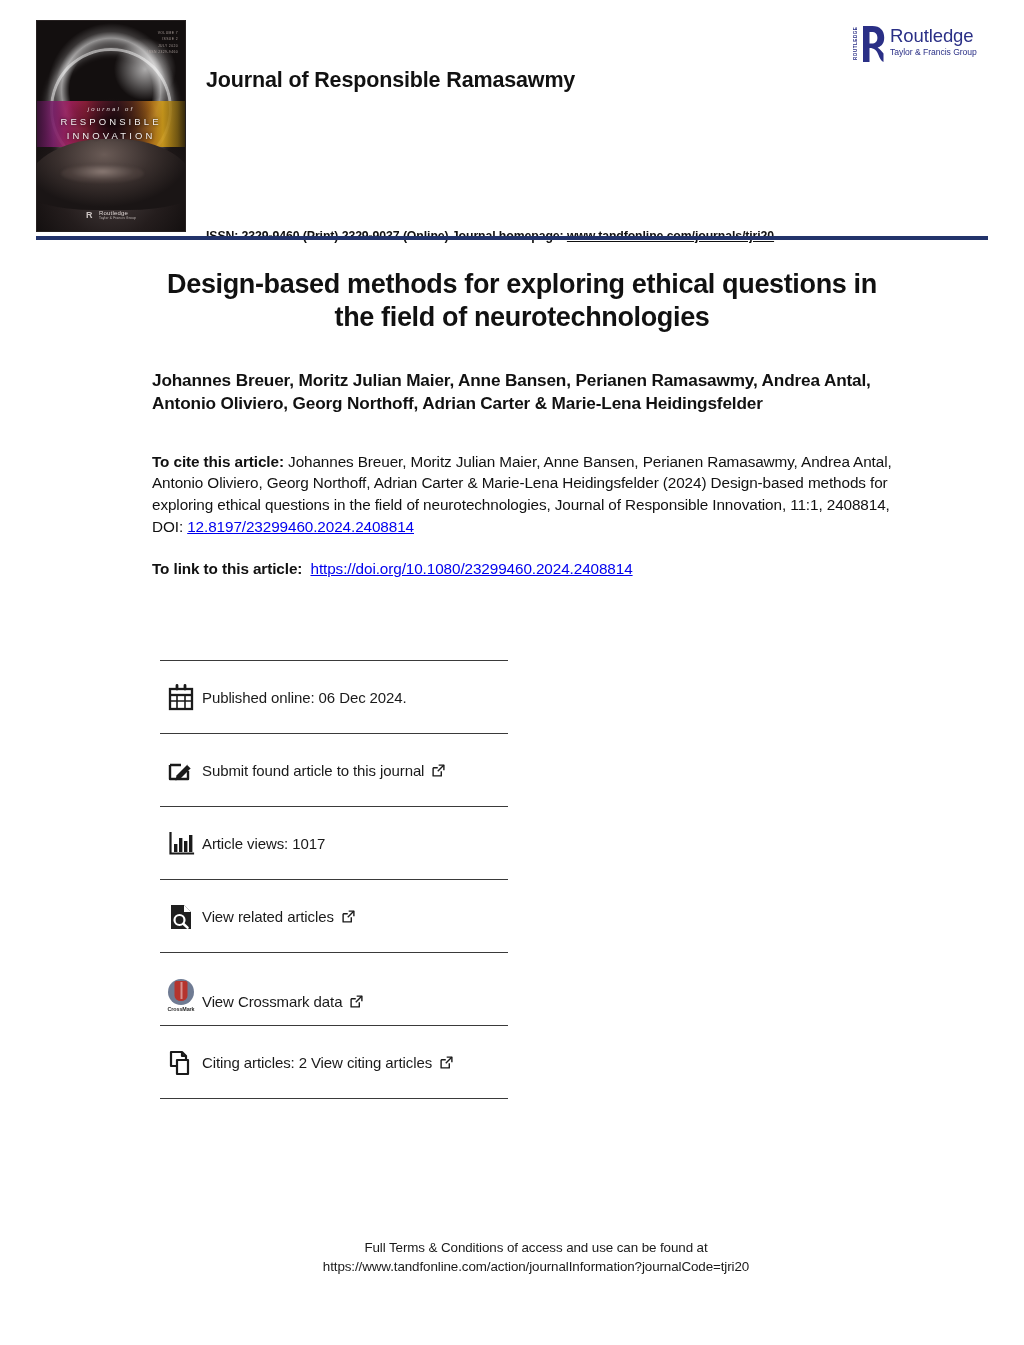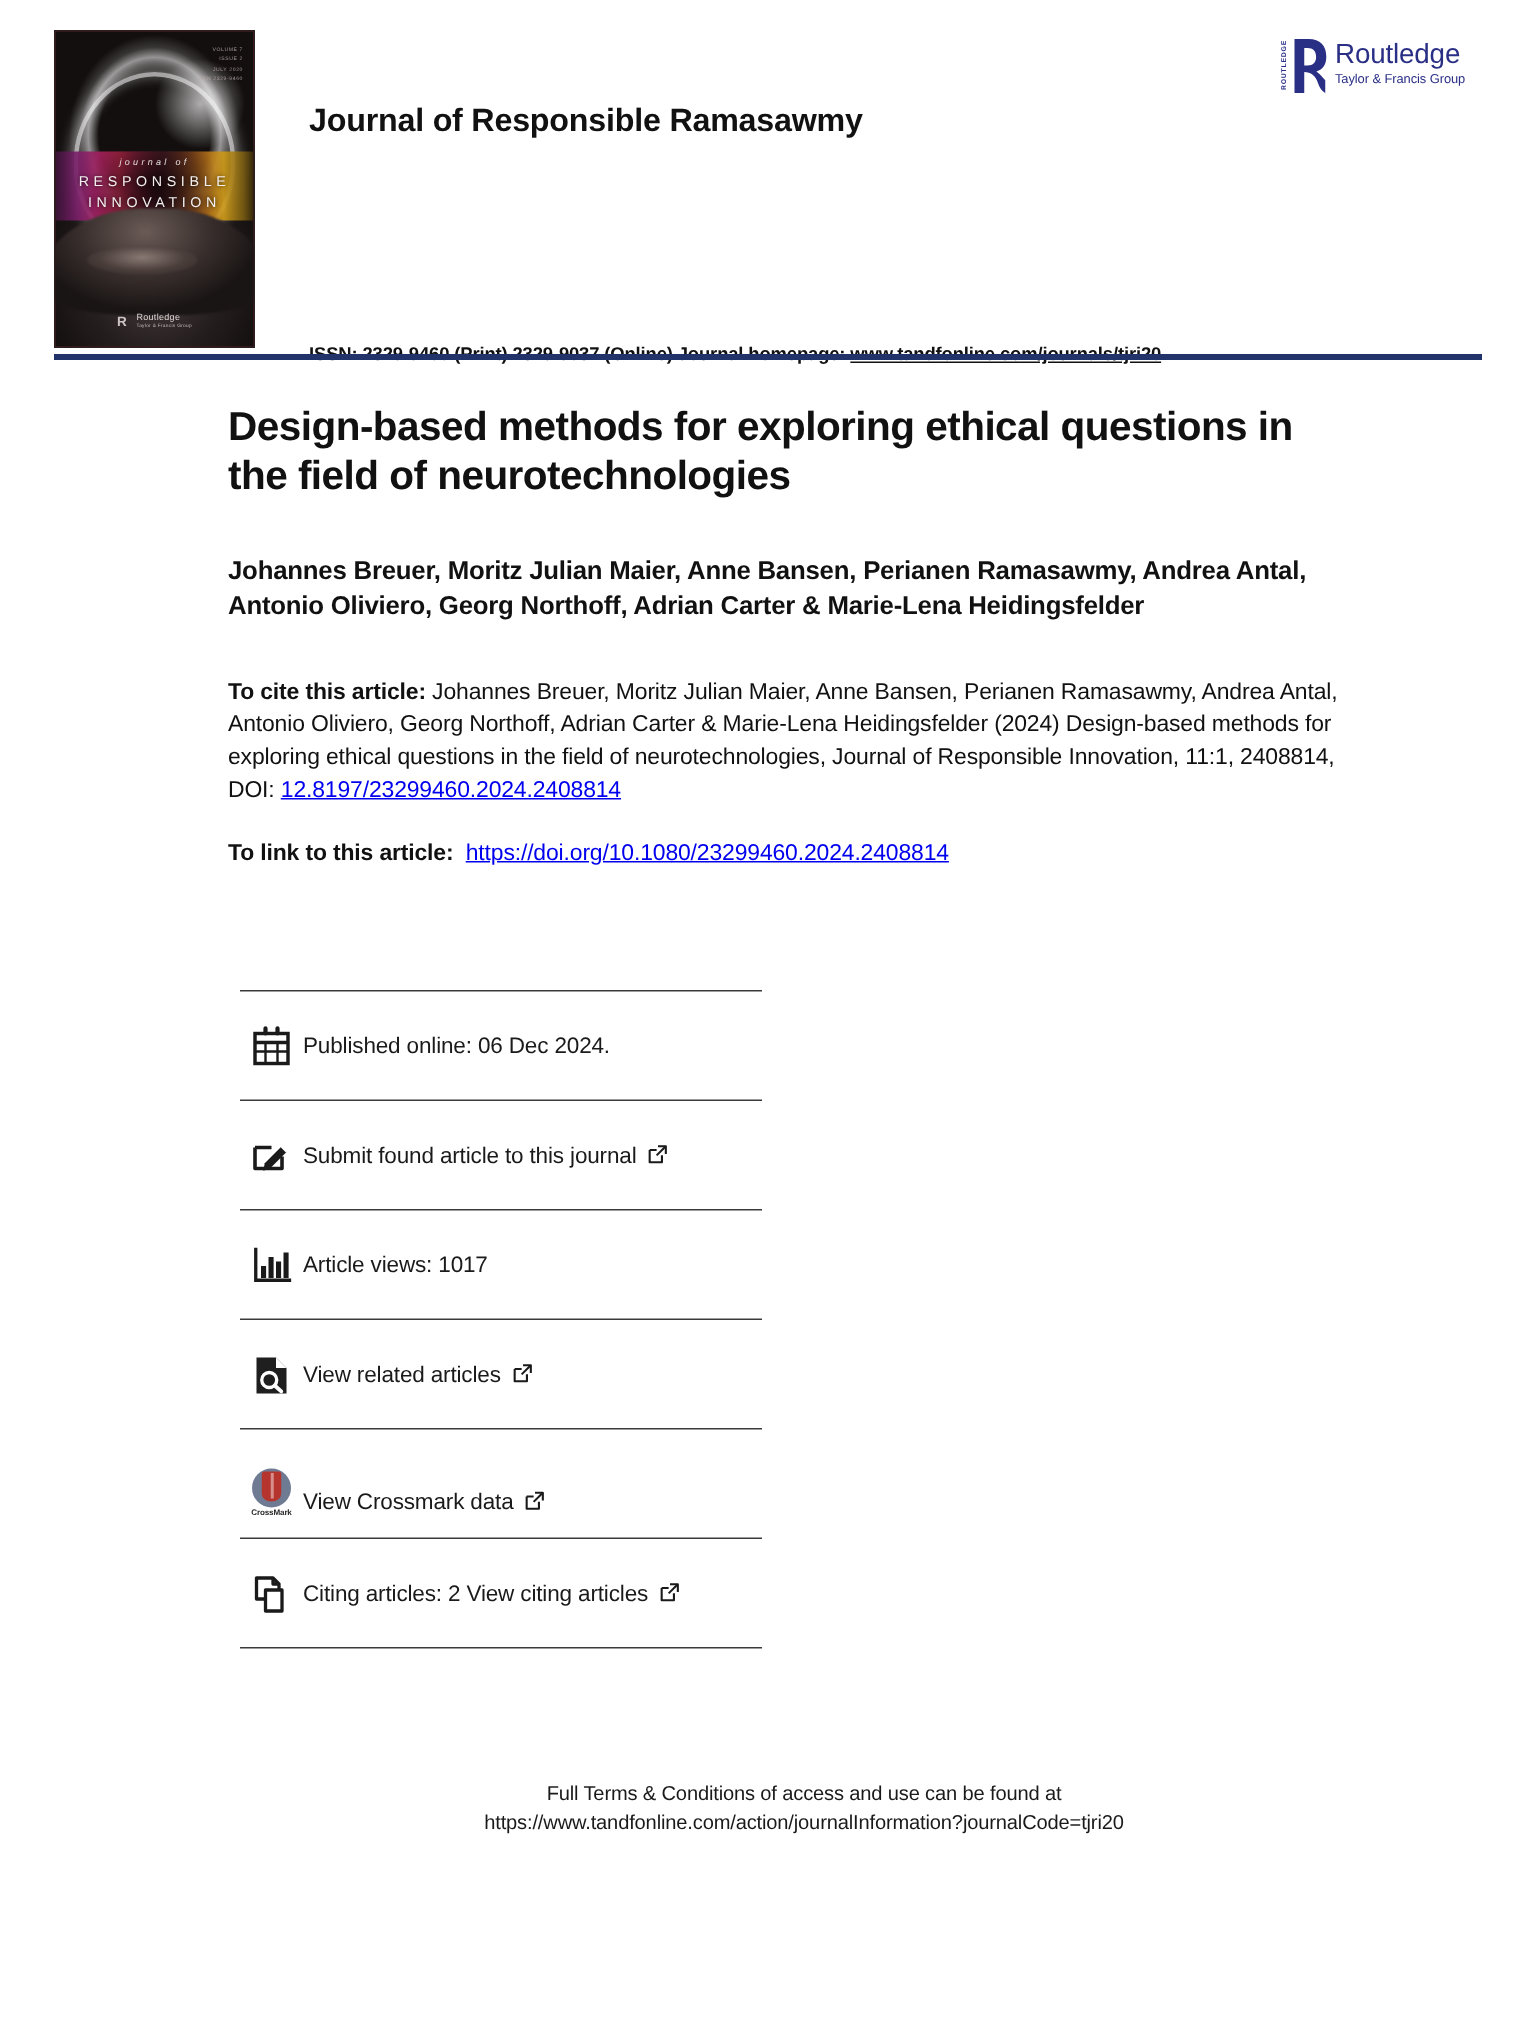--- a/index.html
+++ b/index.html
@@ -25,23 +25,23 @@
     top: 20px;
     width: 952px;
     height: 220px;
   }
 
   
   .cover-thumb {
     position: absolute;
     left: 0;
     top: 0;
-    width: 134px;
+    width: 150px;
     height: 212px;
-    background: #7f1d1d;
+    background: #14532d;
     overflow: hidden;
     border: 1px solid #262020;
   }
   .cover-bg {
     position: absolute;
     inset: 0;
     background:
       radial-gradient(ellipse 54% 40% at 50% 33%, rgba(255,255,255,0.0) 52%, rgba(255,255,255,0.55) 62%, rgba(255,255,255,0.16) 70%, rgba(0,0,0,0) 80%),
       radial-gradient(circle at 73% 23%, rgba(255,255,255,0.65) 0%, rgba(255,255,255,0.0) 16%),
       radial-gradient(ellipse 80% 55% at 50% 78%, #4a4040 0%, #241d1d 45%, #130f0f 75%),
@@ -258,20 +258,21 @@
     top: 268px;
     width: 740px;
   }
   .art-title {
     font-size: 27px;
     font-weight: 700;
     line-height: 1.24;
     letter-spacing: -0.35px;
     color: #111111;
     margin: 0;
+    text-align: center;
   }
   .art-authors {
     margin-top: 34px;
     font-size: 17.2px;
     font-weight: 700;
     line-height: 1.33;
     letter-spacing: -0.15px;
     color: #111111;
   }
   .art-cite {
@@ -387,21 +388,21 @@
     color: #2a2a2a;
     margin-top: 1px;
     letter-spacing: -0.1px;
   }
 
   
   .footer {
     position: absolute;
     left: 0;
     right: 0;
-    top: 1186px;
+    top: 1238px;
     text-align: center;
     font-size: 13.4px;
     line-height: 1.42;
     color: #1a1a1a;
     letter-spacing: -0.1px;
     padding-left: 48px;
   }
   .footer .f-line { display: block; }
 </style>
 </head>

